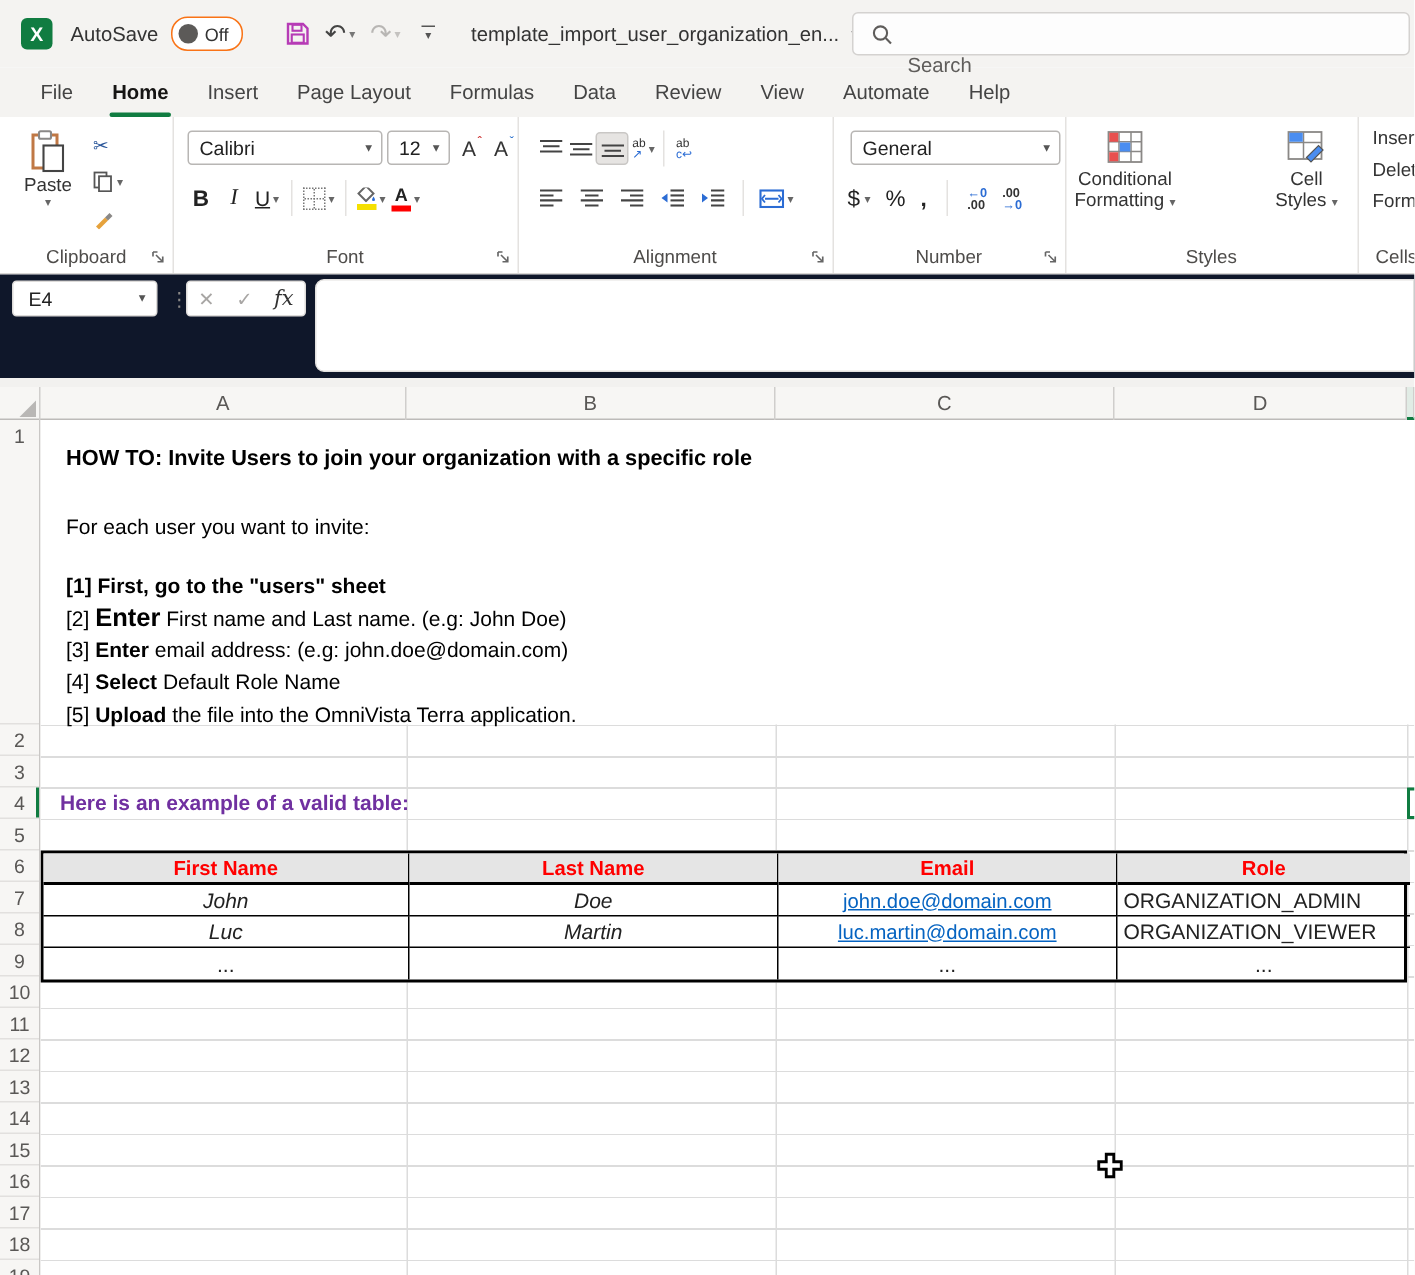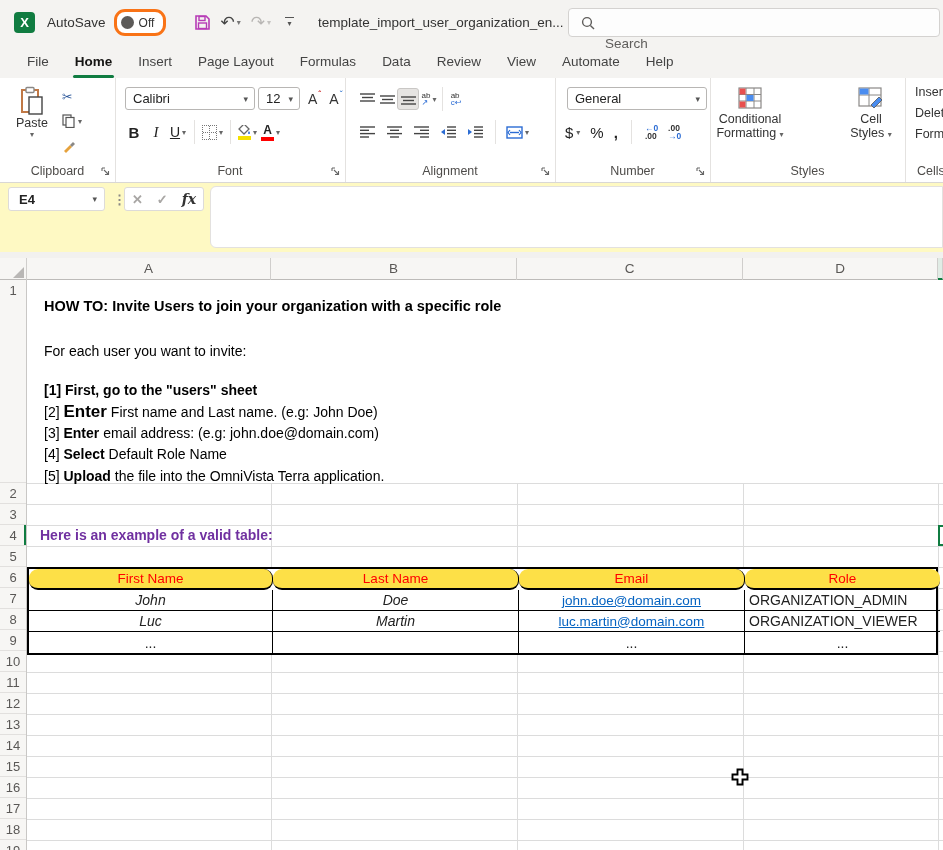--- a/index.html
+++ b/index.html
@@ -3,21 +3,21 @@
 <meta charset="utf-8">
 <style>
   html,body{margin:0;padding:0;}
   body{width:943px;height:850px;overflow:hidden;background:#fff;
        font-family:"Liberation Sans",sans-serif;color:#222;position:relative;}
   
   .titlebar{height:45px;background:#f4f3f1;display:flex;align-items:center;position:relative;}
   .xl-logo{width:21px;height:21px;margin-left:14px;border-radius:4px;background:#107C41;
            color:#fff;font-weight:bold;font-size:13px;display:flex;align-items:center;justify-content:center;}
   .autosave-lbl{margin-left:12px;font-size:13.5px;color:#333;}
-  .toggle{margin-left:8px;width:46px;height:21px;border:3px solid #f97316;border-radius:11px;background:#fff;
+  .toggle{margin-left:8px;width:46px;height:21px;border:1px solid #f97316;border-radius:11px;background:#fff;
           display:flex;align-items:center;position:relative;cursor:default;}
   .toggle .knob{width:13px;height:13px;border-radius:50%;background:#5c5a58;margin-left:4px;}
   .toggle .state{font-size:12px;color:#333;margin-left:5px;}
   .qat{display:flex;align-items:center;margin-left:14px;gap:10px;}
   .qbtn{display:flex;align-items:center;color:#444;font-size:17px;line-height:1;}
   .qbtn .chev{font-size:8px;color:#777;margin-left:2px;}
   .qbtn.disabled{color:#b8b6b4;}
   .qat-custom{display:flex;flex-direction:column;align-items:center;margin-left:4px;}
   .qat-custom .bar{width:9px;border-top:1.5px solid #555;margin-bottom:1px;}
   .qat-custom .chev{font-size:8px;color:#555;}
@@ -75,21 +75,21 @@
   .numrow2{position:absolute;left:10px;top:42px;display:flex;align-items:center;gap:10px;}
   .nbtn{font-size:15px;color:#222;display:flex;align-items:center;}
   .nbtn .chev{font-size:8px;color:#666;margin-left:3px;}
   .dec{display:flex;flex-direction:column;font-size:8.5px;line-height:8px;color:#333;font-weight:bold;}
   .dec .ar{color:#2b6cd4;}
   .stylebtn{position:absolute;top:8px;width:70px;text-align:center;color:#333;font-size:12.5px;line-height:14px;}
   .stylebtn .chev{font-size:8px;color:#666;}
   .cellsgroup{overflow:hidden;}
   .cellrow{display:flex;align-items:center;gap:4px;margin:7px 0 0 6px;font-size:12.5px;color:#333;white-space:nowrap;}
   
-  .fxrow{height:69px;background:#fef9c3;position:relative;font-weight:bold;}
+  .fxrow{height:69px;background:#0f172a;position:relative;}
   .namebox{position:absolute;left:8px;top:4px;width:97px;height:24px;background:#fff;border:1px solid #dddbd9;
            border-radius:3px;display:flex;align-items:center;box-sizing:border-box;}
   .namebox .val{margin-left:10px;font-size:13px;flex:1;}
   .namebox .chev{font-size:9px;color:#555;margin-right:7px;}
   .fxdots{position:absolute;left:113px;top:9px;color:#8a8886;font-size:13px;}
   .fxbtns{position:absolute;left:124px;top:4px;width:80px;height:24px;background:#fff;border:1px solid #dddbd9;
           border-radius:3px;display:flex;align-items:center;justify-content:space-around;box-sizing:border-box;}
   .fxbtns .dim{color:#a8a6a4;font-size:13px;}
   .fxbtns .fx{font-family:"DejaVu Serif",serif;font-style:italic;font-size:14px;color:#333;}
   .fxinput{position:absolute;left:210px;top:3px;right:0;height:62px;background:#fff;border:1px solid #e3e1df;
@@ -119,21 +119,21 @@
   .instructions b.big{font-size:17px;}
   .example-label{position:absolute;left:13px;top:245px;height:21px;line-height:21px;
                  color:#7030A0;font-weight:700;font-size:14px;white-space:nowrap;}
   .xlt{position:absolute;left:0;top:287px;width:911px;display:grid;
        grid-template-columns:244px 246px 226px 195px;grid-auto-rows:21px;
        border:2px solid #000;box-sizing:border-box;background:#fff;}
   .xlt .c{border-right:1px solid #000;border-bottom:1px solid #000;box-sizing:border-box;
           display:flex;align-items:center;justify-content:center;font-size:14px;overflow:hidden;white-space:nowrap;}
   .xlt .c.lastcol{border-right:none;}
   .xlt .c.lastrow{border-bottom:none;}
-  .xlt .th{background:#fde047;color:#FF0000;font-weight:400;font-size:13.5px;border-bottom:2px solid #000;border-radius:9px;}
+  .xlt .th{background:#e5e5e5;color:#FF0000;font-weight:700;font-size:13.5px;border-bottom:2px solid #000;}
   .xlt .name{font-style:italic;}
   .xlt .role{justify-content:flex-start;padding-left:4px;}
   .xlt .role.dots{justify-content:center;padding-left:0;}
   .xlt a{color:#0563C1;text-decoration:underline;font-size:13.5px;}
   .selbox-e4{position:absolute;top:245px;left:911px;width:40px;height:21px;border:2px solid #107C41;box-sizing:border-box;}
   .cursor{position:absolute;left:731px;top:768px;z-index:50;}
   .chev{font-family:"DejaVu Sans",sans-serif;}
   svg{display:block;}
 </style>
 </head>

